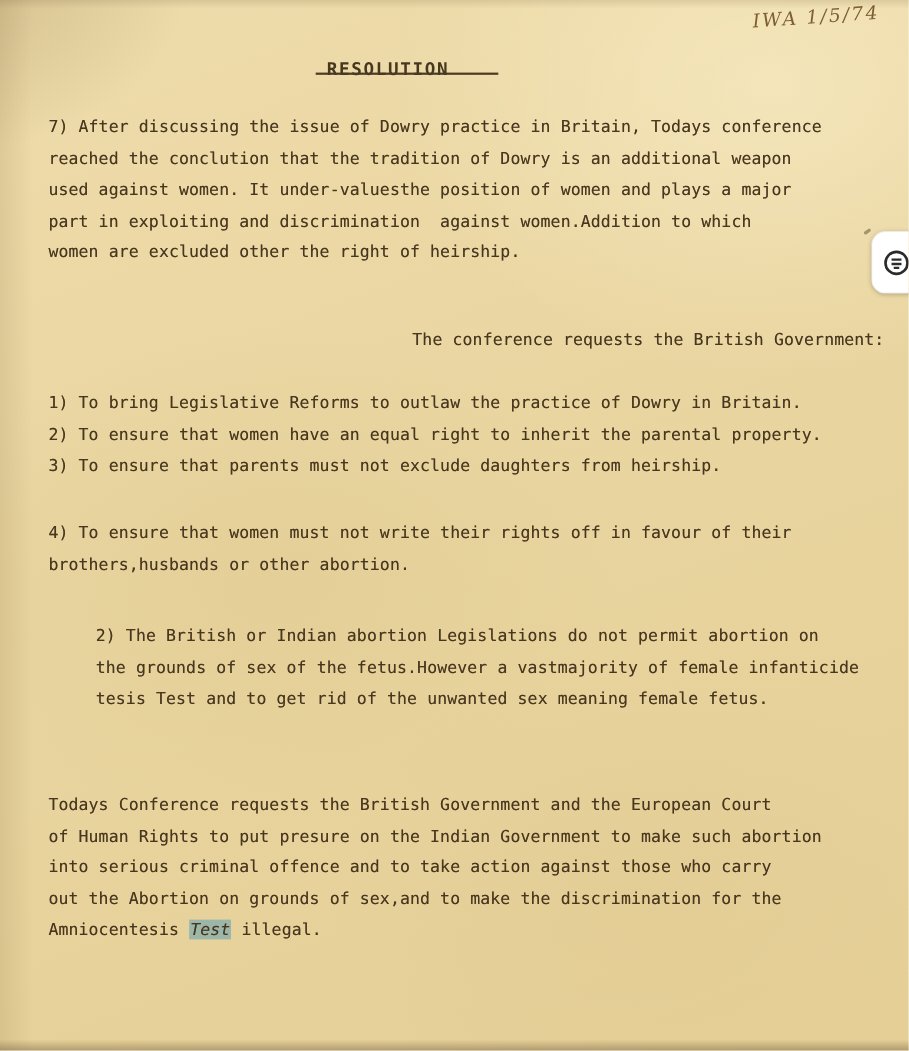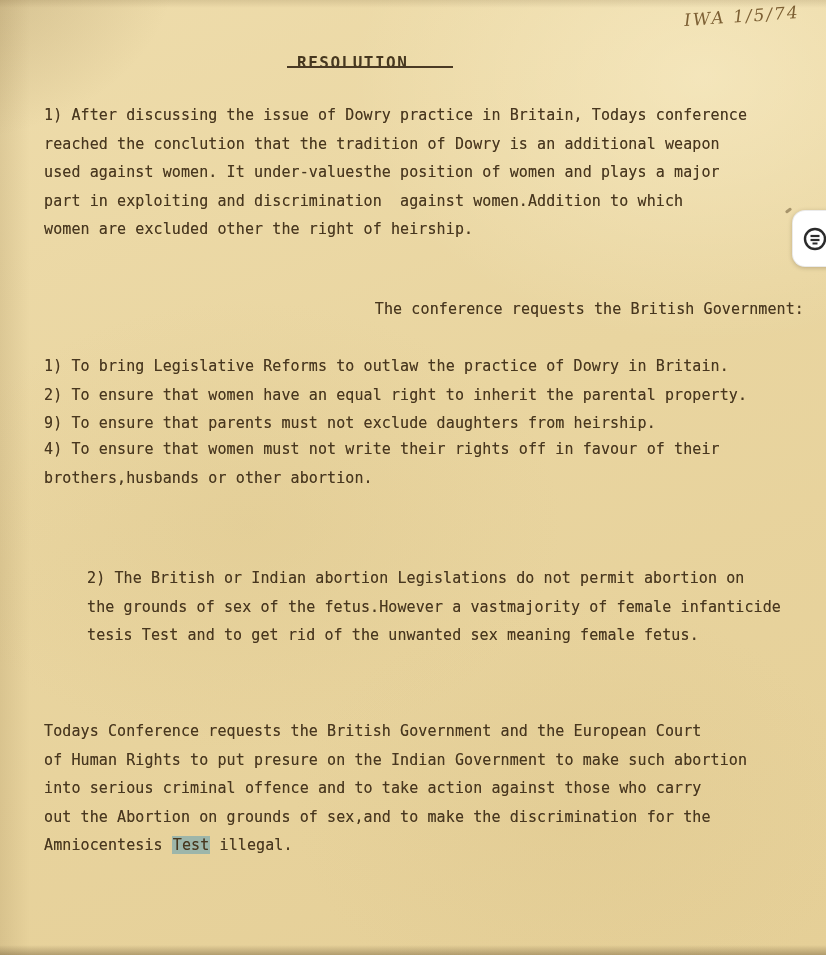--- a/index.html
+++ b/index.html
@@ -43,26 +43,27 @@
     position:absolute; left:44px; width:760px;
     font-size:15px; line-height:28.6px;
     letter-spacing:0.1px;
     color:#48371f;
     text-shadow:0 0 0.5px rgba(72,55,31,0.55);
   }
   .para .line{ white-space:pre; }
   .p1{ top:101px; }
   .p-intro{ top:295px;text-align:right; }
   .p-list{ top:352px; }
-  .p-item4{ top:435px; }
+  .p-item4{ top:470px; }
   .p2{ top:564px;margin-left:43px; }
   .p3{ top:717px; }
   .hl{
     background:#9db6aa;
     padding:0 1px;
+    font-style:italic;
   }
   .side-button{
     position:absolute; top:210px; right:-14px;
     width:48px; height:57px;
     background:#ffffff;
     border:1px solid rgba(0,0,0,0.08);
     border-radius:13px;
     box-shadow:0 1px 4px rgba(60,45,20,0.25);
     display:flex; align-items:center;
     padding-left:9px;
@@ -82,35 +83,35 @@
 <body>
 
 <div class="page">
 
   <div class="annotation">IWA 1/5/74</div>
 
   <div class="doc-title">RESOLUTION</div>
   <div class="title-underline"></div>
 
   <div class="para p1">
-      <div class="line">1) After discussing the issue of Dowry practice in Britain, Todays conference</div>
+      <div class="line">7) After discussing the issue of Dowry practice in Britain, Todays conference</div>
       <div class="line">reached the conclution that the tradition of Dowry is an additional weapon</div>
       <div class="line">used against women. It under-valuesthe position of women and plays a major</div>
       <div class="line">part in exploiting and discrimination  against women.Addition to which</div>
       <div class="line">women are excluded other the right of heirship.</div>
     </div>
 
   <div class="para p-intro">
     <div class="line">The conference requests the British Government:</div>
   </div>
 
   <div class="para p-list">
       <div class="line">1) To bring Legislative Reforms to outlaw the practice of Dowry in Britain.</div>
       <div class="line">2) To ensure that women have an equal right to inherit the parental property.</div>
-      <div class="line">9) To ensure that parents must not exclude daughters from heirship.</div>
+      <div class="line">3) To ensure that parents must not exclude daughters from heirship.</div>
     </div>
 
   <div class="para p-item4">
       <div class="line">4) To ensure that women must not write their rights off in favour of their</div>
       <div class="line">brothers,husbands or other abortion.</div>
     </div>
 
   <div class="para p2">
       <div class="line">2) The British or Indian abortion Legislations do not permit abortion on</div>
       <div class="line">the grounds of sex of the fetus.However a vastmajority of female infanticide</div>

